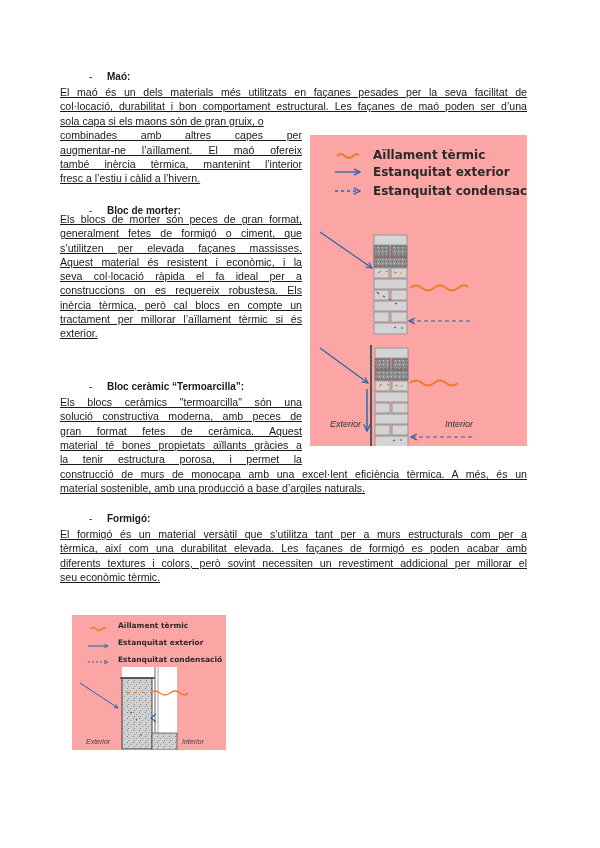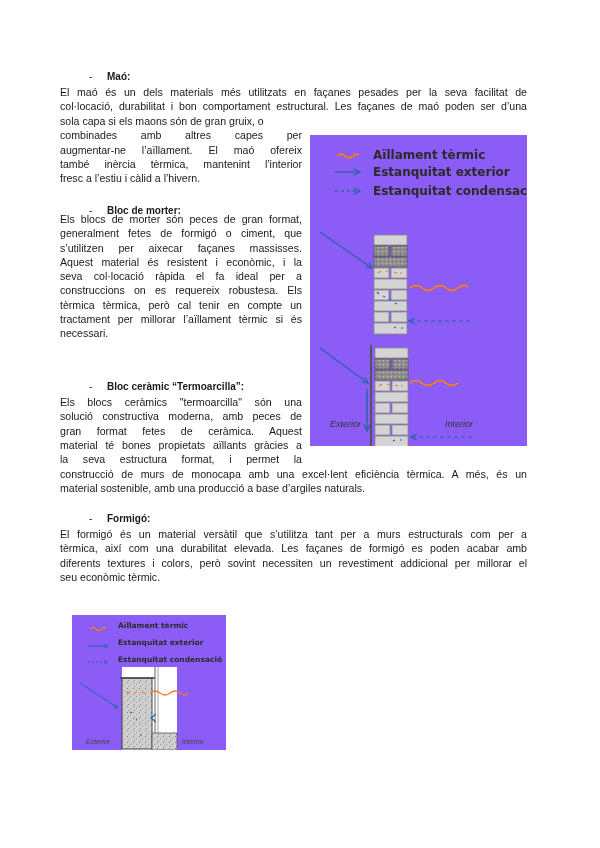--- a/index.html
+++ b/index.html
@@ -3,23 +3,23 @@
 <meta charset="utf-8">
 <style>
   html, body { margin: 0; padding: 0; background: #ffffff; }
   body { width: 600px; height: 848px; position: relative; overflow: hidden;
          font-family: "Liberation Sans", sans-serif; color: #1a1a1a; }
   .p { position: absolute; left: 60px; width: 467px; font-size: 10.6px; line-height: 14.3px;
        text-align: justify; margin: 0; }
   .narrow { width: 242px; }
   .h { position: absolute; left: 89px; font-size: 10px; font-weight: bold; margin: 0; line-height: 14px; }
   .h .dash { display: inline-block; width: 18px; font-weight: normal; }
-  .line { display: block; text-align: justify; text-align-last: justify; }
+  .line { display: block; text-align: justify; text-align-last: justify; text-decoration: underline; }
   .line.last { text-align-last: left; }
-  .fig { position: absolute; background: #8b5cf6; }
+  .fig { position: absolute; background: #fca5a5; }
   .fig svg { display: block; }
   .legend-text { font-family: "DejaVu Sans", sans-serif; font-weight: bold; fill: #2a2a2a; }
 </style>
 </head>
 <body>
 
 <p class="h" style="top:70px;"><span class="dash">-</span><span>Maó:</span></p>
 <div class="p" style="top:85px;">
   <span class="line">El maó és un dels materials més utilitzats en façanes pesades per la seva facilitat de</span>
   <span class="line">col·locació, durabilitat i bon comportament estructural. Les façanes de maó poden ser d’una</span>
@@ -29,36 +29,36 @@
   <span class="line">combinades amb altres capes per</span>
   <span class="line">augmentar-ne l’aïllament. El maó ofereix</span>
   <span class="line">també inèrcia tèrmica, mantenint l’interior</span>
   <span class="line last">fresc a l’estiu i càlid a l’hivern.</span>
 </div>
 
 <p class="h" style="top:204px;"><span class="dash">-</span><span>Bloc de morter:</span></p>
 <div class="p narrow" style="top:212px;">
   <span class="line">Els blocs de morter són peces de gran format,</span>
   <span class="line">generalment fetes de formigó o ciment, que</span>
-  <span class="line">s’utilitzen per aixecar façanes massisses.</span>
+  <span class="line">s’utilitzen per elevada façanes massisses.</span>
   <span class="line">Aquest material és resistent i econòmic, i la</span>
   <span class="line">seva col·locació ràpida el fa ideal per a</span>
   <span class="line">construccions on es requereix robustesa. Els</span>
-  <span class="line">tèrmica tèrmica, però cal tenir en compte un</span>
+  <span class="line">inèrcia tèrmica, però cal blocs en compte un</span>
   <span class="line">tractament per millorar l’aïllament tèrmic si és</span>
-  <span class="line last">necessari.</span>
+  <span class="line last">exterior.</span>
 </div>
 
 <p class="h" style="top:380px;"><span class="dash">-</span><span>Bloc ceràmic “Termoarcilla”:</span></p>
 <div class="p narrow" style="top:395px;">
   <span class="line">Els blocs ceràmics "termoarcilla" són una</span>
   <span class="line">solució constructiva moderna, amb peces de</span>
   <span class="line">gran format fetes de ceràmica. Aquest</span>
   <span class="line">material té bones propietats aïllants gràcies a</span>
-  <span class="line">la seva estructura format, i permet la</span>
+  <span class="line">la tenir estructura porosa, i permet la</span>
 </div>
 <div class="p" style="top:467px;">
   <span class="line">construcció de murs de monocapa amb una excel·lent eficiència tèrmica. A més, és un</span>
   <span class="line last">material sostenible, amb una producció a base d’argiles naturals.</span>
 </div>
 
 <p class="h" style="top:512px;"><span class="dash">-</span><span>Formigó:</span></p>
 <div class="p" style="top:527px;">
   <span class="line">El formigó és un material versàtil que s’utilitza tant per a murs estructurals com per a</span>
   <span class="line">tèrmica, així com una durabilitat elevada. Les façanes de formigó es poden acabar amb</span>

